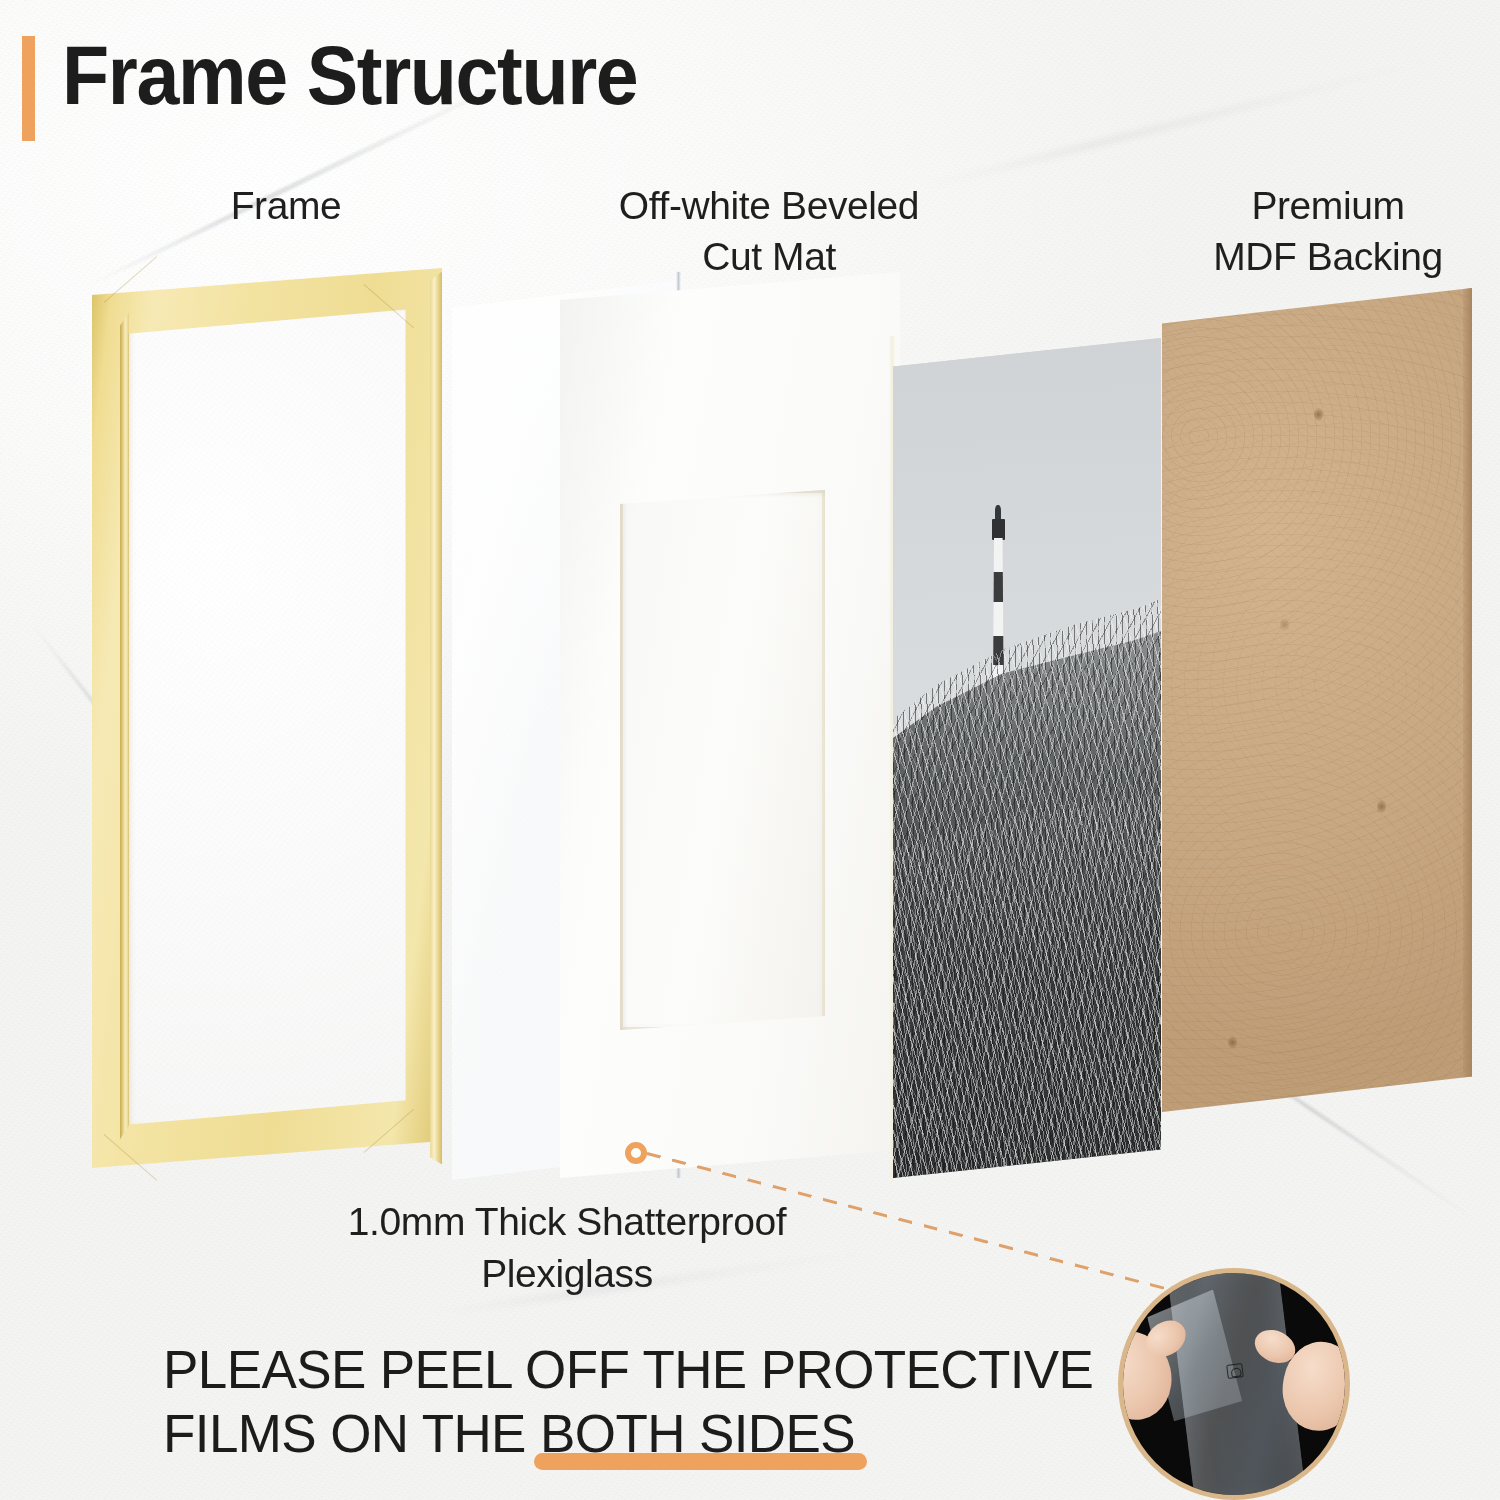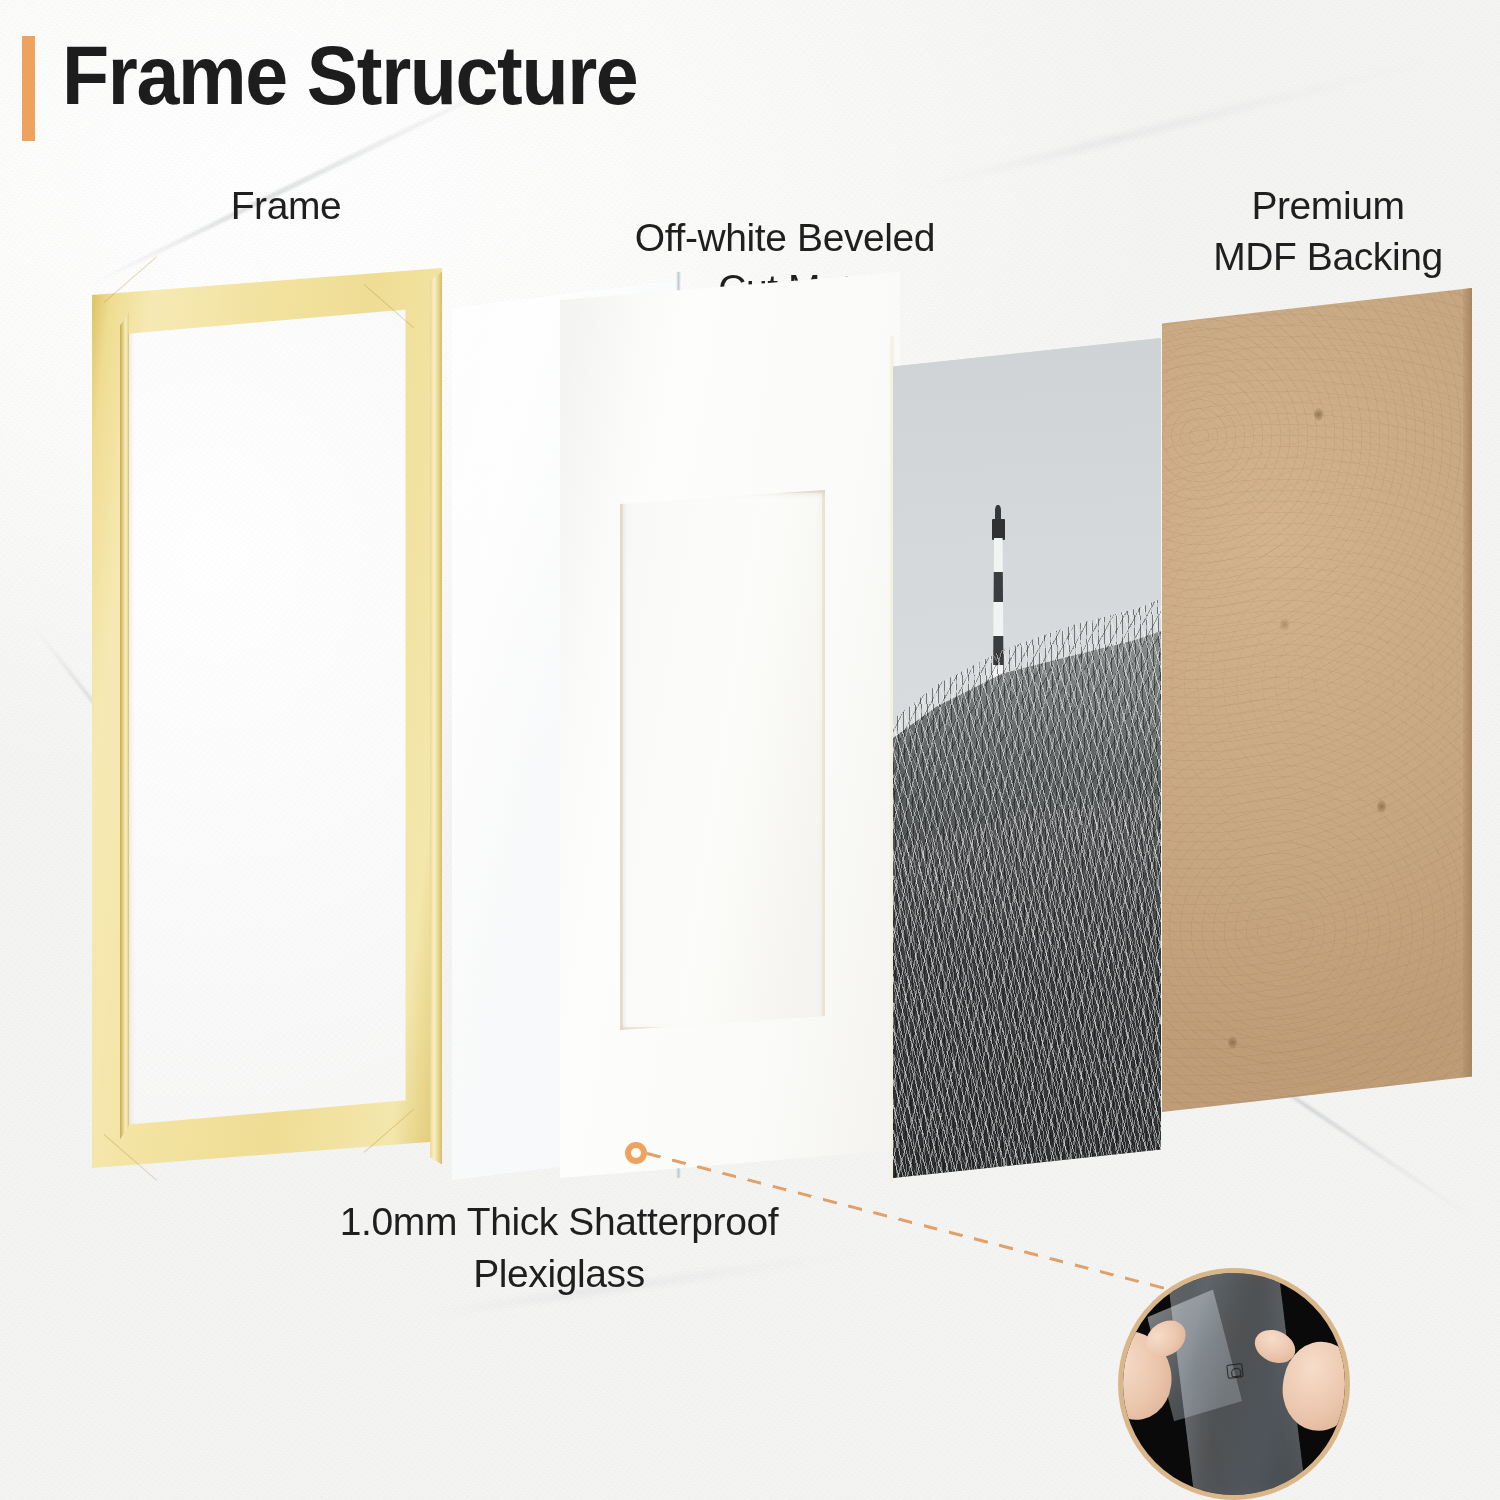--- a/index.html
+++ b/index.html
@@ -74,21 +74,21 @@
     font-family: "Liberation Sans", sans-serif;
     font-size: 39px;
     font-weight: 400;
     line-height: 1.32;
     color: #1f1f1f;
     letter-spacing: -.4px;
   }
   .caption .ln { display: block; }
 
   #cap-frame   { left: 106px; top: 180px; width: 360px; }
-  #cap-mat     { left: 560px; top: 180px; width: 450px; margin-top: 32px; }
+  #cap-mat     { left: 544px; top: 180px; width: 450px; }
   #cap-backing { left: 1148px; top: 180px; width: 360px; }
 
   
   .layers { position: absolute; left: 0; top: 0; width: 1500px; height: 1500px; }
 
   
   .sheet { position: absolute; }
 
   
   #frame-layer {
@@ -294,21 +294,21 @@
   }
   .mdf-edge {
     position: absolute; right: 0; top: 0;
     width: 9px; height: 100%;
     background: linear-gradient(90deg, rgba(150,118,82,.15), #a8855f);
   }
 
   
   #cap-plexi {
     position: absolute;
-    left: 249px; top: 1196px;
+    left: 257px; top: 1196px;
     width: 620px;
     text-align: center;
     font-size: 39px;
     line-height: 1.34;
     color: #1f1f1f;
     letter-spacing: -.4px;
   }
   #cap-print {
     position: absolute;
     left: 860px; top: 1203px;
@@ -518,14 +518,18 @@
     <div class="film-streak" style="left:42%;  bottom:0; top:auto; width:7px; height:34%; transform:rotate(-9deg);"></div>
     <div class="film-sheet"></div>
     <div class="film-peel"></div>
     <div class="film-badge"></div>
     <div class="hand hand-l"></div>
     <div class="hand hand-l-thumb"></div>
     <div class="hand hand-r"></div>
     <div class="hand hand-r-thumb"></div>
   </div>
 
+  <div id="peel-note">
+    <span class="ln">PLEASE PEEL OFF THE PROTECTIVE</span>
+    <span class="ln"><span>FILMS ON THE </span><span class="hl">BOTH SIDES</span></span>
+  </div>
 
 </div>
 
 </body></html>

